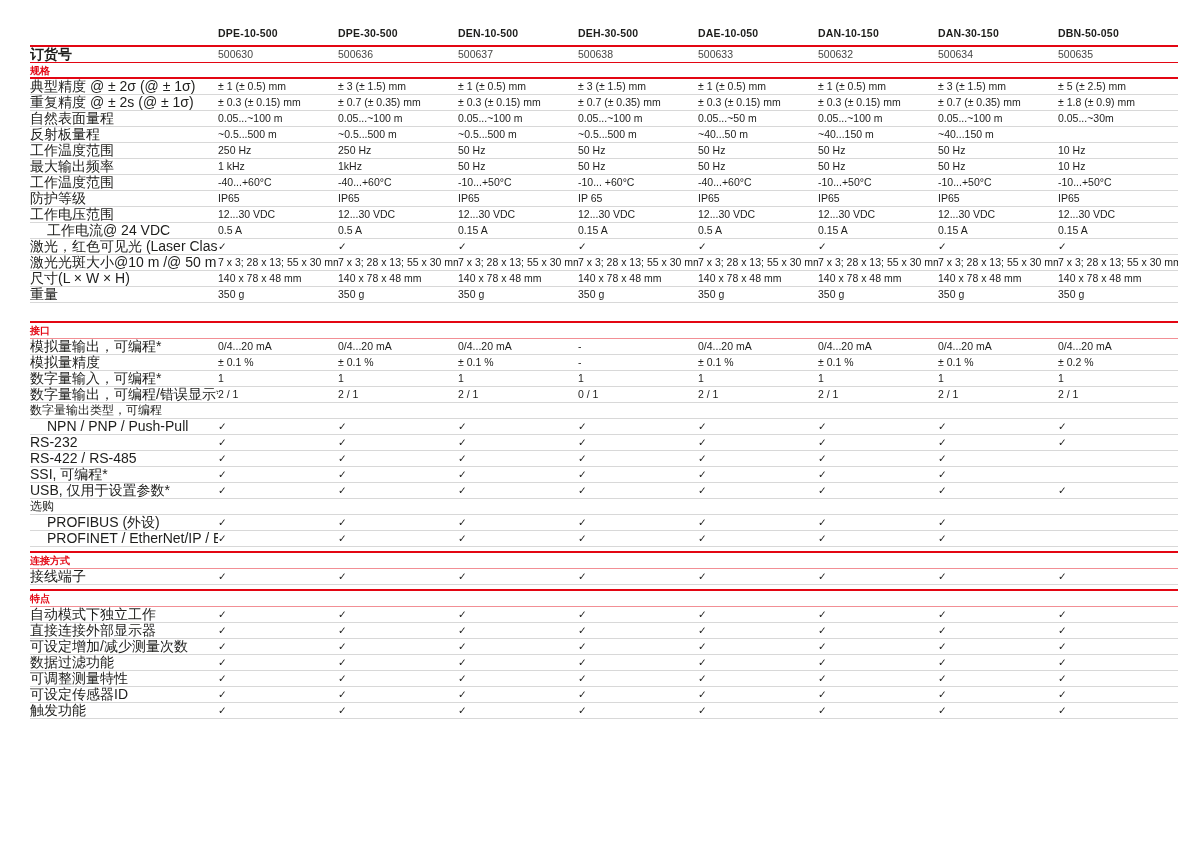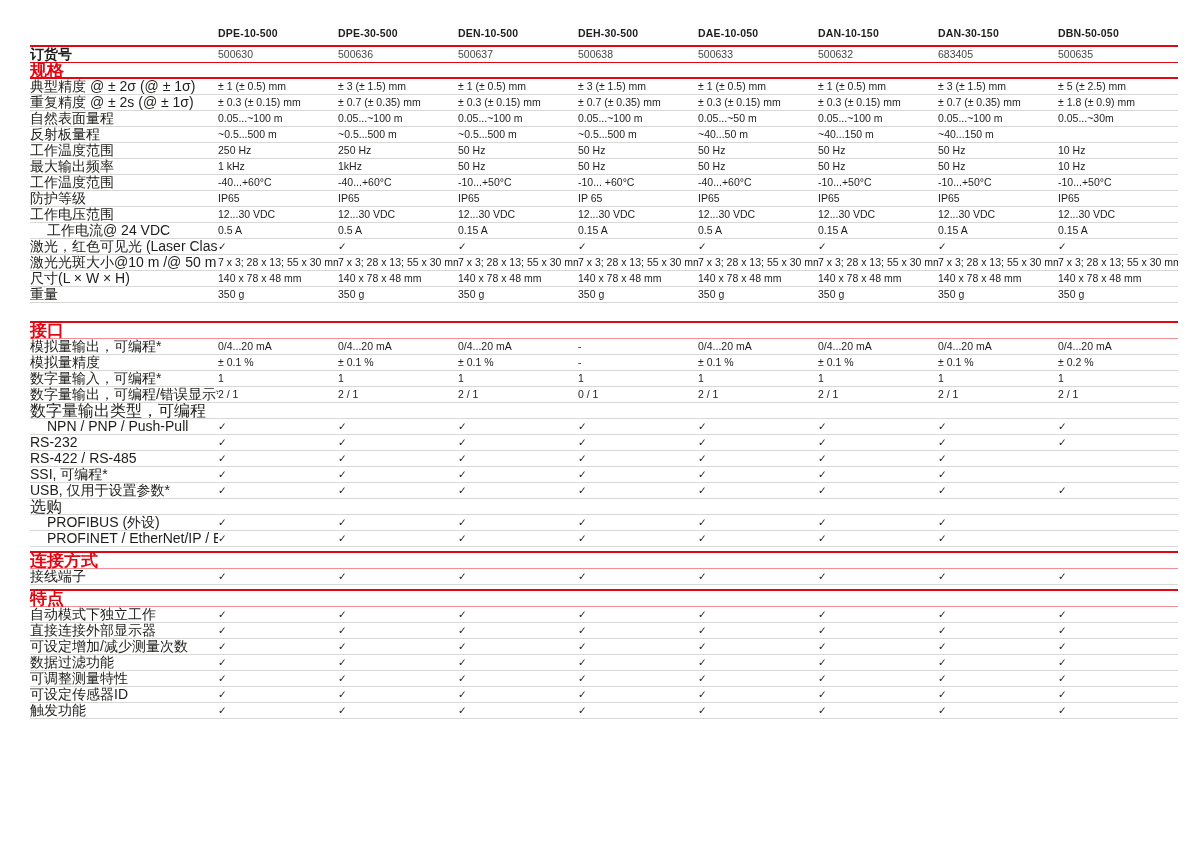--- a/index.html
+++ b/index.html
@@ -19,32 +19,32 @@
   .product-name { font-size:12.5px; font-weight:bold; color:var(--accent,#e30613); letter-spacing:.2px; }
 
   .order-row { height:16px; border-bottom:1px solid var(--accent,#e30613); }
   .order-label { font-size:11px; font-weight:bold; color:var(--accent,#e30613); }
   .order-num { font-size:10.5px; color:var(--accent,#e30613); opacity:.85; }
 
   .section { border-top:0; }
   .section.gap { margin-top:18px; border-top:2px solid var(--accent,#e30613); }
   .section.gap.tight { margin-top:4px; }
   .section-title {
-    height:16px; line-height:16px; font-size:17px; font-weight:bold;
+    height:16px; line-height:16px; font-size:10px; font-weight:bold;
     color:var(--accent,#e30613);
   }
   .section.first .section-title { border-bottom:2px solid var(--accent,#e30613); }
   .section.gap .section-title { border-bottom:1px solid rgba(227,6,19,.45); }
 
   .data-row { height:16px; border-bottom:1px solid var(--grid,#d8d8d8); }
   .cell { font-size:10.5px; line-height:15px; color:var(--text,#1d1d1b); white-space:nowrap; overflow:hidden; }
   .cell.label { font-size:14px; }
   .cell.label.indent { padding-left:17px; }
   .cell.check { font-size:10.5px; }
-  .subheader .cell.label { font-size:16px; }
+  .subheader .cell.label { font-size:12px; }
 </style>
 </head>
 <body>
 
 <div class="page">
   <div class="spec-table">
       <div class="row products-row">
         <div class="cell label"></div>
         <div class="cell product-name">DPE-10-500</div>
         <div class="cell product-name">DPE-30-500</div>
@@ -56,21 +56,21 @@
         <div class="cell product-name">DBN-50-050</div>
       </div>
       <div class="row order-row">
         <div class="cell label order-label">订货号</div>
         <div class="cell order-num">500630</div>
         <div class="cell order-num">500636</div>
         <div class="cell order-num">500637</div>
         <div class="cell order-num">500638</div>
         <div class="cell order-num">500633</div>
         <div class="cell order-num">500632</div>
-        <div class="cell order-num">683405</div>
+        <div class="cell order-num">500634</div>
         <div class="cell order-num">500635</div>
       </div>
       <section class="section first">
         <div class="section-title">规格</div>
         <div class="row data-row">
           <div class="cell label">典型精度 @ ± 2σ (@ ± 1σ)</div>
           <div class="cell value">± 1 (± 0.5) mm</div>
           <div class="cell value">± 3 (± 1.5) mm</div>
           <div class="cell value">± 1 (± 0.5) mm</div>
           <div class="cell value">± 3 (± 1.5) mm</div>

